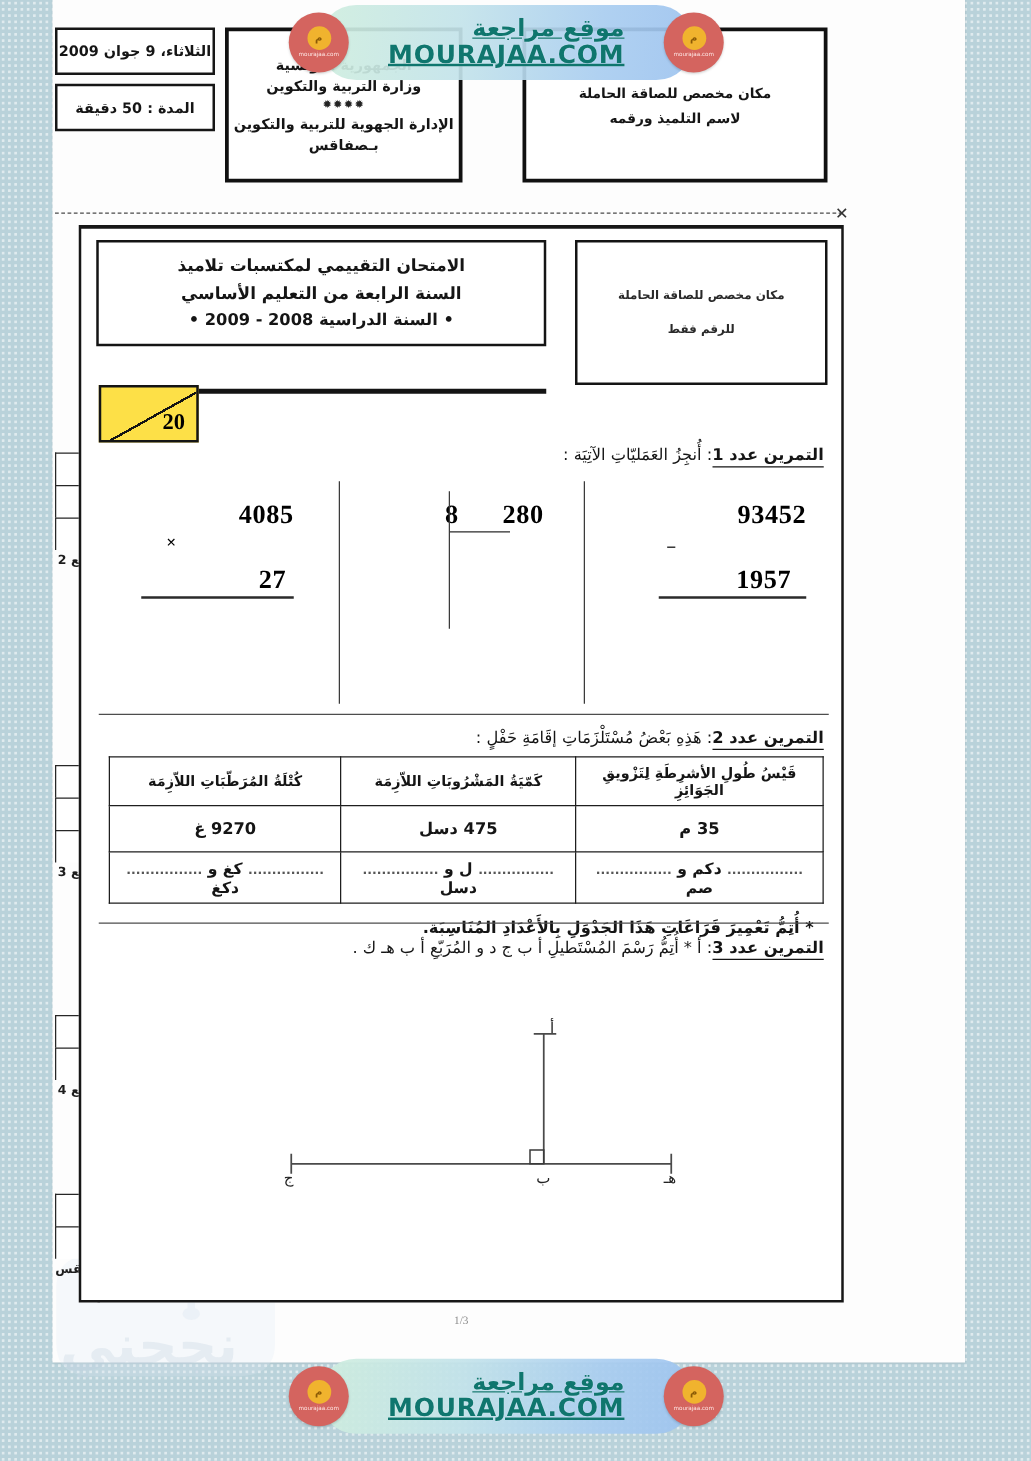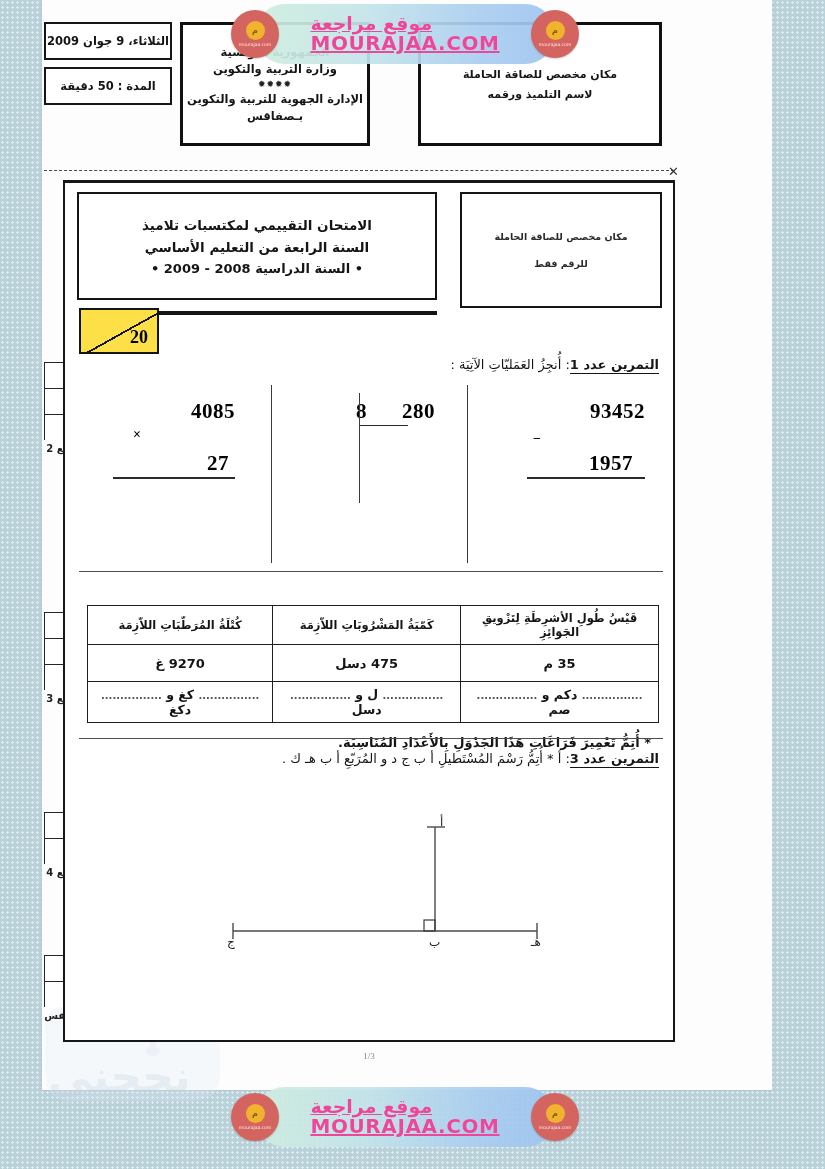--- a/index.html
+++ b/index.html
@@ -51,22 +51,22 @@
     transform: translate(-50%,-50%);
     width: 300px;
     height: 60px;
     border-radius: 30px;
     background: linear-gradient(95deg, #cfeede 0%, #c3e3ea 38%, #a9cdf0 75%, #9dc3ef 100%);
     opacity: 0.92;
   }
   .wm-text {
     position: relative;
     z-index: 3;
-    text-align: left;
-    color: #ec4899;
+    text-align: right;
+    color: #0f766e;
     line-height: 1.08;
     text-shadow: 0 0 1px rgba(255,255,255,0.6);
   }
   .wm-ar {
     font-size: 19px;
     font-weight: 700;
     text-decoration: underline;
     display: block;
     direction: rtl;
   }
@@ -203,21 +203,21 @@
     border: 2.5px solid #171717;
     border-top: 3px solid #171717;
     background: #fff;
     box-sizing: border-box;
   }
 
   
   #title-box {
     position: absolute;
     left: 12px; top: 9px;
-    width: 360px; height: 108px;
+    width: 360px; height: 85px;
     border: 2px solid #141414;
     background: #fff;
     display: flex; flex-direction: column;
     align-items: center; justify-content: center;
     gap: 6px;
     box-sizing: border-box;
   }
   .title-line { font-size: 13.5px; font-weight: 700; text-align: center; white-space: nowrap; }
   .title-year { font-size: 13px; font-weight: 700; }
 
@@ -485,20 +485,23 @@
     <div>
       <div class="op op-num" style="right:428px; top:20px;">4085</div>
       <div class="op op-sign" style="right:522px; top:48px;">×</div>
       <div class="op op-num" style="right:434px; top:72px;">27</div>
       <div class="op-rule" style="right:428px; top:98px; width:122px;"></div>
     </div>
   </div>
 
   <div id="ex1-bottomline"></div>
 
+  <div id="ex2-head" class="ex-head ar">
+    <b>التمرين عدد 2</b><span>: هَذِهِ بَعْضُ مُسْتَلْزَمَاتِ إقَامَةِ حَفْلٍ :</span>
+  </div>
 
   <table id="ex2-table" class="ar">
     <tbody>
         <tr class="hdr">
       <td>قَيْسُ طُولِ الأشرِطَةِ لِتَزْويقِ الجَوَائِزِ</td>
       <td>كَمّيَةُ المَشْرُوبَاتِ اللاّزِمَة</td>
       <td>كُتْلَةُ المُرَطّبَاتِ اللاّزِمَة</td>
     </tr>
     <tr class="val">
       <td>35 م</td>

